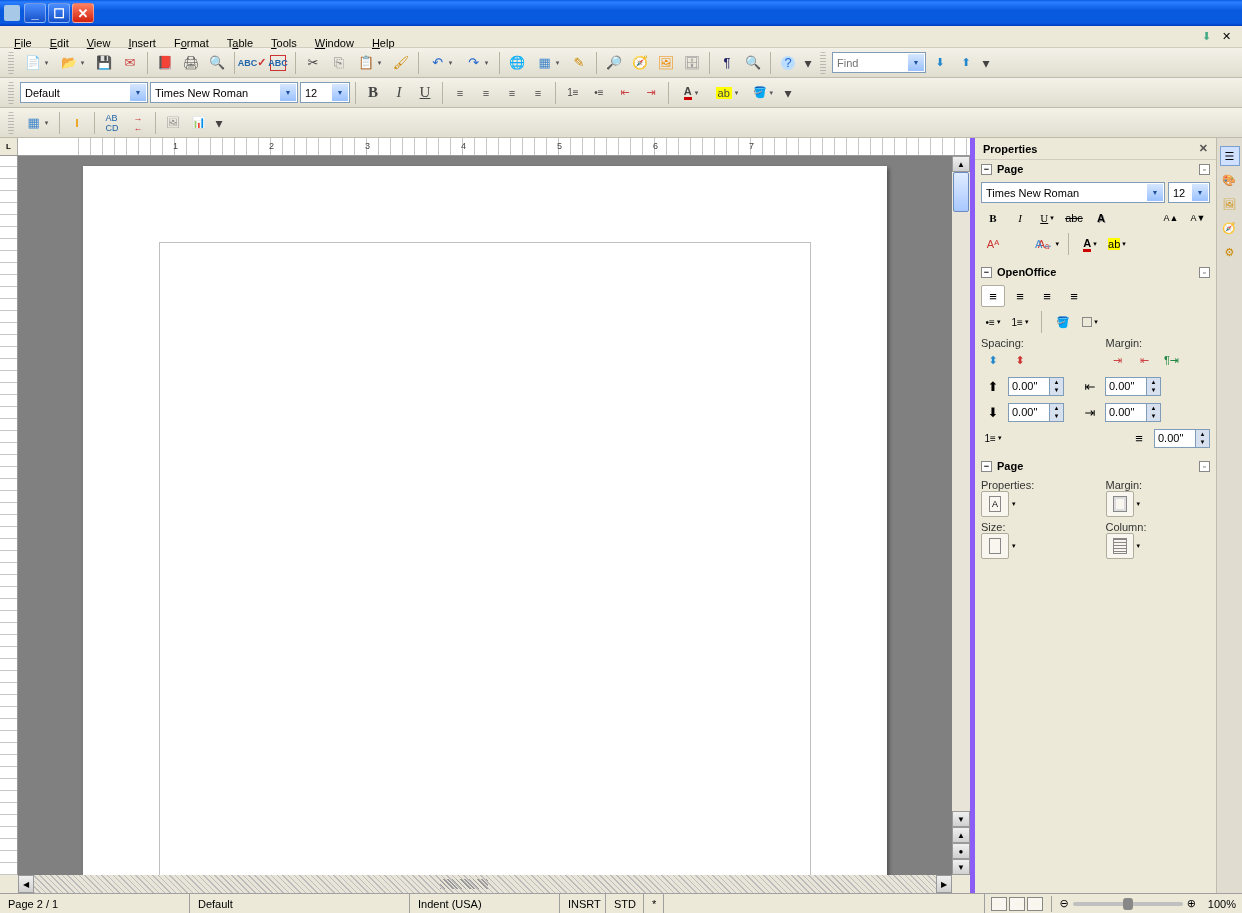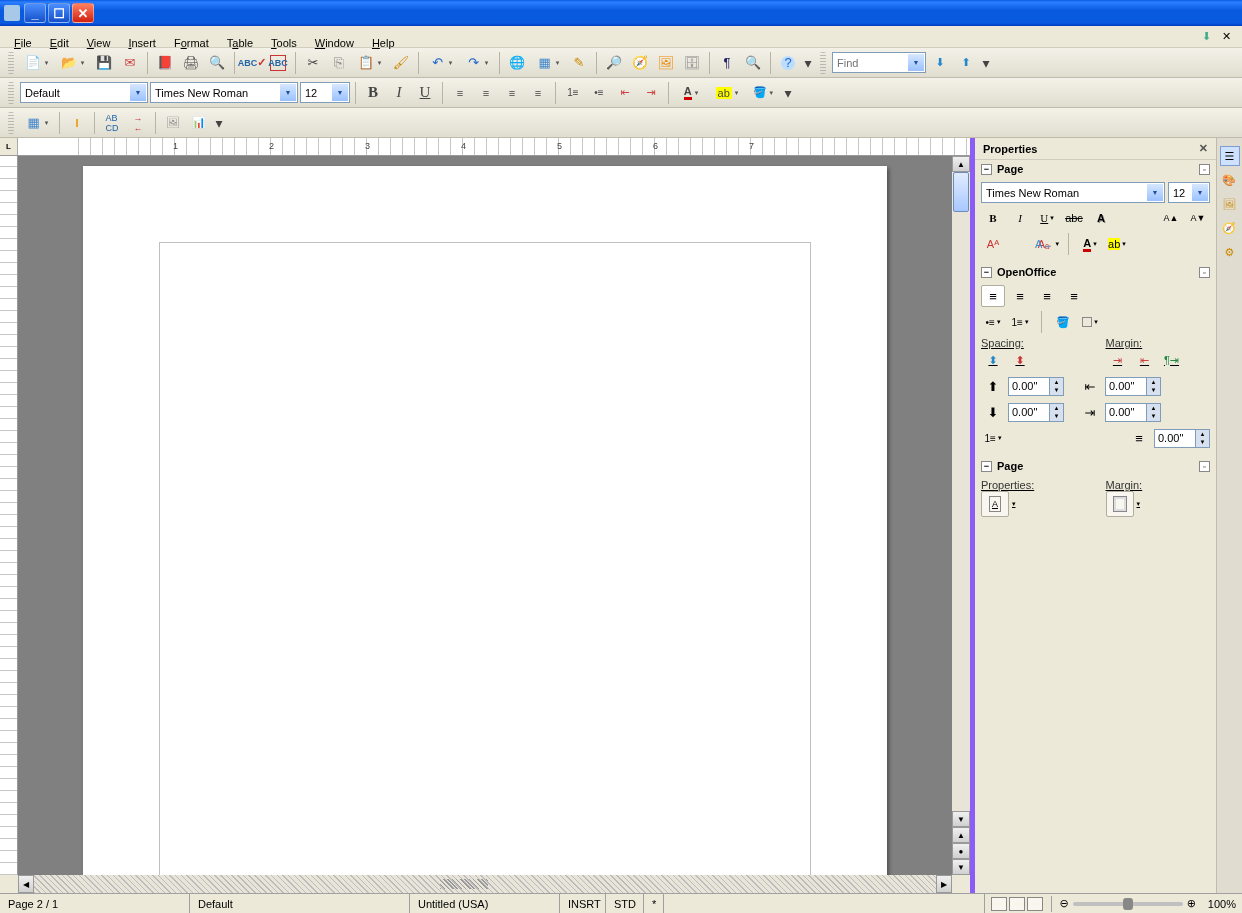--- a/index.html
+++ b/index.html
@@ -66,21 +66,21 @@
 .section-head .toggle { width: 11px; height: 11px; border: 1px solid #888; background: white; display:flex; align-items:center; justify-content:center; font-size:9px; margin-right: 5px; line-height: 9px; }
 .section-head .more { margin-left: auto; width: 11px; height: 11px; border: 1px solid #888; background: white; font-size:7px; display:flex; align-items:center; justify-content:center; }
 .section-body { padding: 4px 6px; background: #ece9d8; }
 .row { display: flex; align-items: center; gap: 3px; margin-bottom: 4px; }
 .sbtn2 { width: 24px; height: 22px; border: 1px solid transparent; display:flex; align-items:center; justify-content:center; border-radius: 2px; font-size: 13px; }
 .sbtn2.drop::after { content: "▾"; font-size: 7px; margin-left: 2px; }
 .spin { height: 19px; border: 1px solid #7f9db9; background: white; width: 56px; display:flex; align-items:center; padding-left: 3px; position: relative; }
 .spin .spin-btns { position: absolute; right: 0; top: 0; bottom: 0; width: 14px; display:flex; flex-direction: column; }
 .spin .spin-btns div { flex: 1; background: #d6e0ee; border-left: 1px solid #7f9db9; font-size: 6px; display:flex; align-items:center; justify-content:center; }
 .label { font-size: 11px; color: #333; }
-.row-split { display: flex; gap: 20px; text-decoration: underline; }
+.row-split { display: flex; gap: 20px; }
 .row-split > div { flex: 1; }
 .bigbtn { width: 28px; height: 26px; border: 1px solid #b0ad9f; background: #f8f6ee; display:flex; align-items:center; justify-content:center; border-radius: 2px; }
 
 
 .statusbar { height: 20px; background: #ece9d8; border-top: 1px solid #a0a0a0; display: flex; align-items: center; font-size: 11px; }
 .statusbar .cell { padding: 0 8px; border-right: 1px solid #a0a0a0; height: 100%; display:flex; align-items:center; }
 .statusbar .zoom-area { margin-left: auto; display: flex; align-items: center; gap: 4px; padding: 0 6px; }
 .zoom-slider { width: 110px; height: 4px; background: #c0c0c0; position: relative; border-radius: 2px; }
 .zoom-slider .zthumb { position: absolute; left: 50%; top: -4px; width: 10px; height: 12px; background: #888; border-radius: 3px; transform: translateX(-50%); }
 .layout-btns { display: flex; gap: 2px; }
@@ -544,36 +544,56 @@
           <div>
             <div class="label">Margin:</div>
             <div class="row">
               <div class="bigbtn">
                   <span style="border:1px solid #888;width:14px;height:16px;box-shadow:inset 0 0 0 2px #ddd;"></span>
                 </div>
               <span style="font-size:7px;">▾</span>
             </div>
           </div>
         </div>
+        <div class="row-split">
+          <div>
+            <div class="label">Size:</div>
+            <div class="row">
+              <div class="bigbtn">
+                  <span style="border:1px solid #888;width:12px;height:16px;"></span>
+                </div>
+              <span style="font-size:7px;">▾</span>
+            </div>
+          </div>
+          <div>
+            <div class="label">Column:</div>
+            <div class="row">
+              <div class="bigbtn">
+                  <span style="border:1px solid #888;width:14px;height:16px;background:repeating-linear-gradient(#888 0 1px,transparent 1px 3px);"></span>
+                </div>
+              <span style="font-size:7px;">▾</span>
+            </div>
+          </div>
+        </div>
       </div>
     </div>
     <div class="sidebar-tabs">
       <div class="stab" style="background:#d0e0ff;border:1px solid #7a9fd0;">☰</div>
       <div class="stab" style="color:#4a8;">🎨</div>
       <div class="stab" style="color:#c80;">🖼</div>
       <div class="stab" style="color:#48c;">🧭</div>
       <div class="stab" style="color:#c80;">⚙</div>
     </div>
   </div>
 </div>
 
 <div class="statusbar">
   <div class="cell" style="width:190px;">Page 2 / 1</div>
   <div class="cell" style="width:220px;">Default</div>
-  <div class="cell" style="width:150px;">Untitled (USA)</div>
+  <div class="cell" style="width:150px;">Indent (USA)</div>
   <div class="cell" style="width:46px;">INSRT</div>
   <div class="cell" style="width:38px;">STD</div>
   <div class="cell" style="width:20px;">*</div>
   <div class="cell" style="flex:1;"></div>
   <div class="zoom-area">
     <div class="layout-btns">
       <div class="lb"></div>
       <div class="lb"></div>
       <div class="lb"></div>
     </div>

